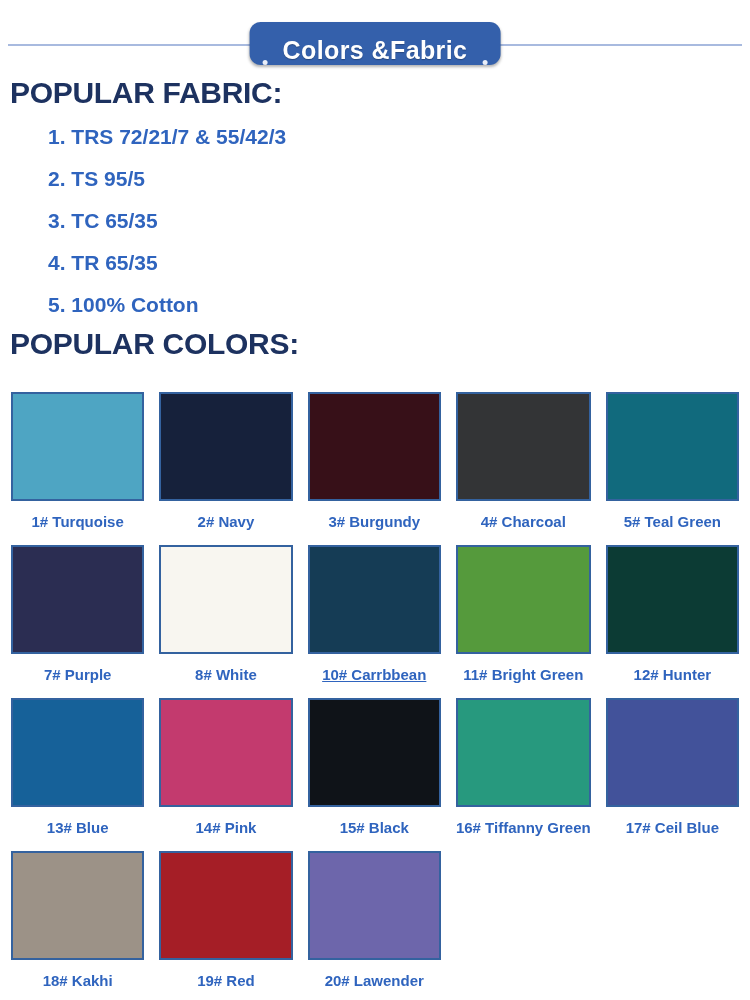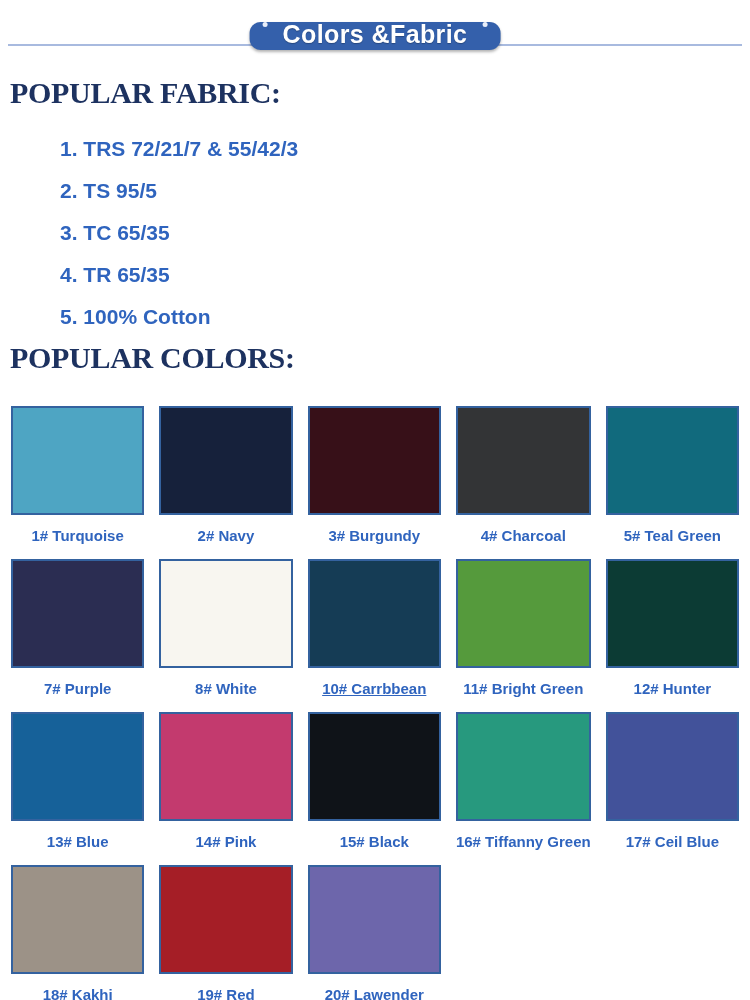--- a/index.html
+++ b/index.html
@@ -28,25 +28,25 @@
     right: 8px;
     top: 44px;
     height: 2px;
     background: #a8badf;
   }
   .banner-pill {
     position: absolute;
     left: 50%;
     transform: translateX(-50%);
     top: 22px;
-    height: 28px;
+    height: 43px;
     box-sizing: border-box;
     padding: 0 13px;
     display: flex;
-    align-items: flex-start;
+    align-items: flex-end;
     gap: 11px;
     background: #3460ab;
     border-radius: 11px;
     box-shadow: 0 2px 3px rgba(0,0,0,0.30);
   }
   .pill-dot {
     width: 5px;
     height: 5px;
     border-radius: 50%;
     background: #e9eef8;
@@ -66,29 +66,28 @@
   
   .section-heading {
     margin: 0;
     padding: 0 0 0 10px;
     color: #1d3260;
     font-size: 30px;
     font-weight: bold;
     letter-spacing: -0.3px;
     line-height: 1;
     white-space: nowrap;
-    font-family: Liberation Serif, serif;
   }
   .heading-fabric { margin-top: 12px; }
   .heading-colors { margin-top: 14px; }
 
   
   .fabric-list {
     list-style: none;
-    margin: 16px;
+    margin: 4px;
     padding: 14px 0 0 44px;
   }
   .fabric-list li {
     color: #2f64be;
     font-size: 21px;
     font-weight: bold;
     line-height: 1;
     padding-bottom: 21px;
     white-space: nowrap;
   }

